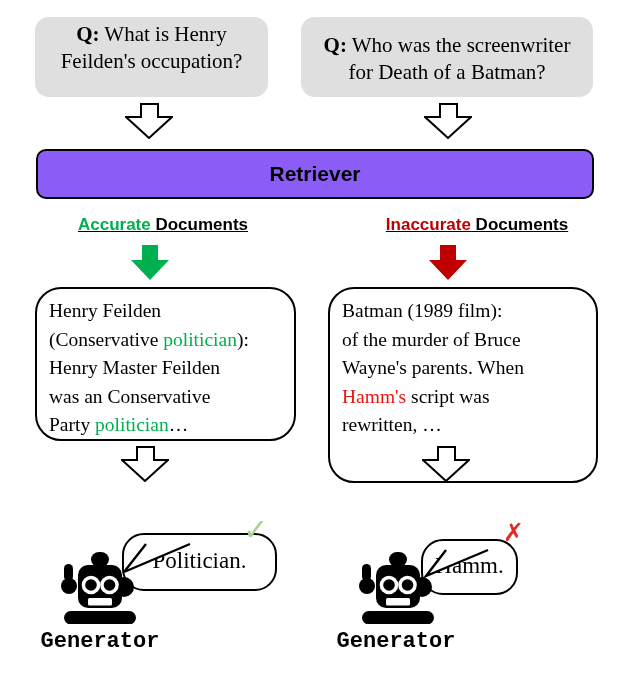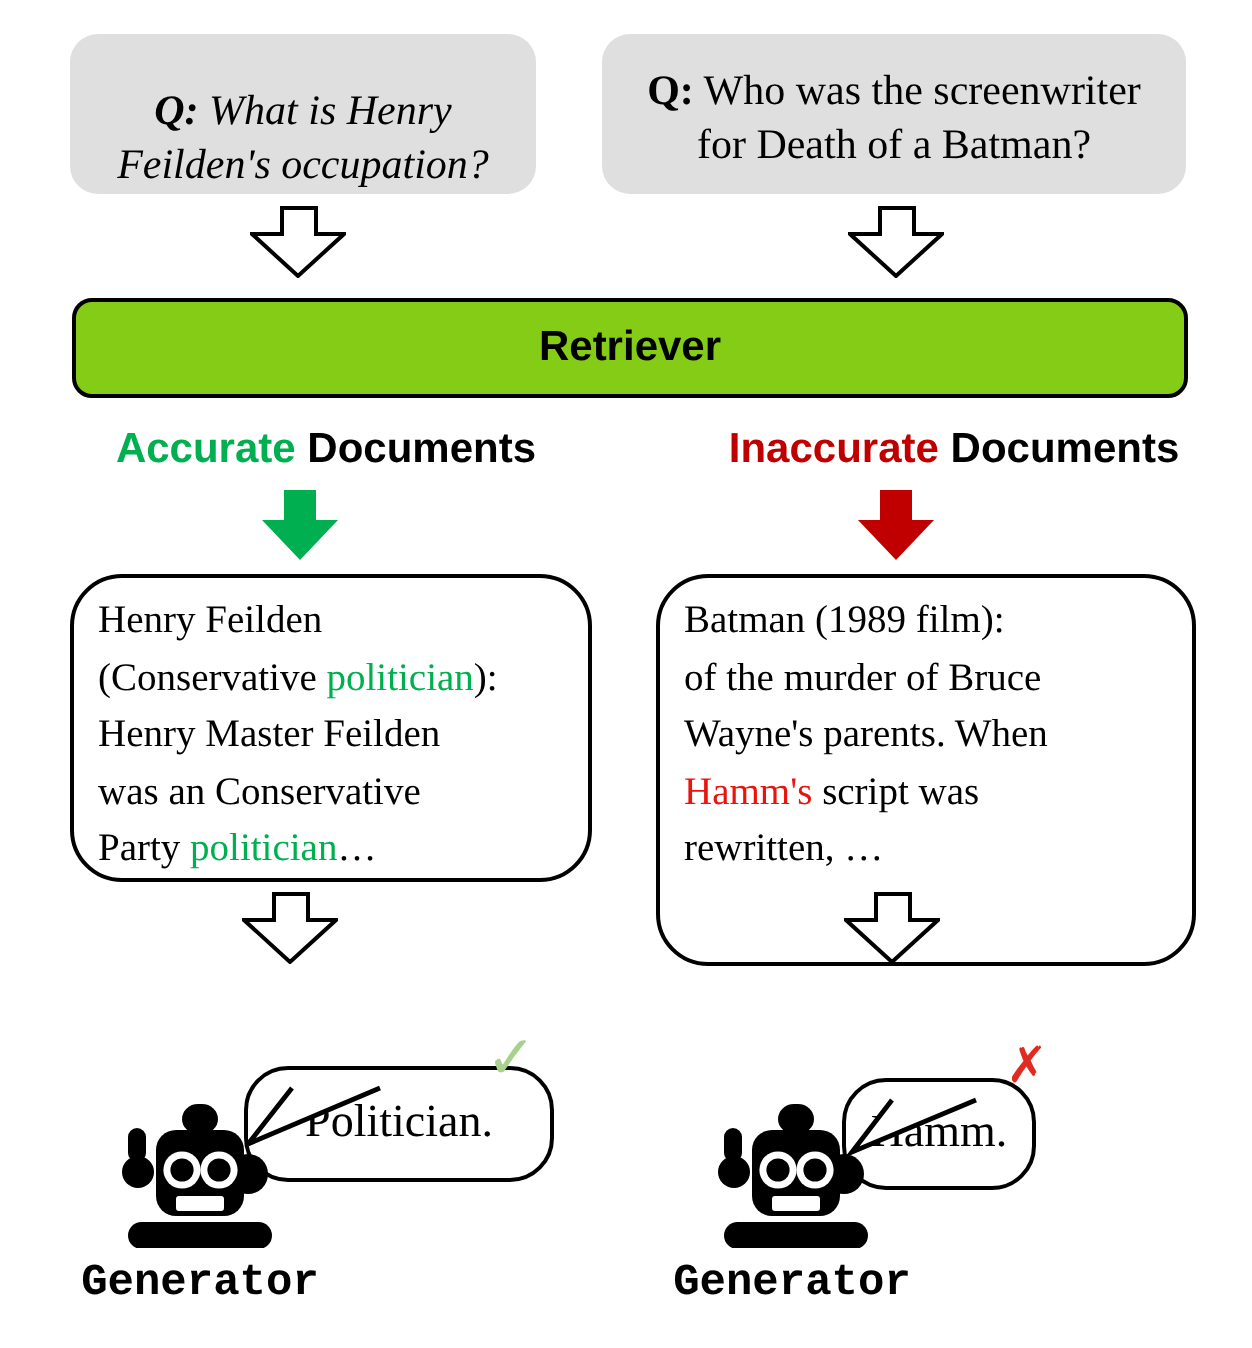--- a/index.html
+++ b/index.html
@@ -7,36 +7,36 @@
     position:relative;width:626px;height:674px;background:var(--canvas,#fff);
     font-family:"Liberation Serif",serif;color:var(--ink,#000);overflow:hidden;
   }
   .abs{position:absolute;}
   .serif{font-family:"Liberation Serif",serif;}
   .sans-b{font-family:"Liberation Sans",sans-serif;font-weight:700;}
 
   
   .qbox{background:var(--box_gray);border-radius:14px;text-align:center;
         font-size:21px;line-height:27px;white-space:pre-line;}
-  #qbox-left{left:35px;top:17px;width:233px;height:80px;padding-top:25px;box-sizing:border-box;font-style:italic;}
+  #qbox-left{left:35px;top:17px;width:233px;height:80px;padding-top:4px;box-sizing:border-box;}
   #qbox-right{left:301px;top:17px;width:292px;height:80px;padding-top:15px;box-sizing:border-box;}
 
   
   #arrow-top-left{left:125px;top:103px;}
   #arrow-top-right{left:424px;top:103px;}
   #arrow-mid-left{left:121px;top:446px;}
   #arrow-mid-right{left:422px;top:446px;}
 
   
   #retriever{left:36px;top:149px;width:558px;height:50px;box-sizing:border-box;
-    border:2.5px solid #000;border-radius:10px;background:#84cc16;
+    border:2.5px solid #000;border-radius:10px;background:#8b5cf6;
     text-align:center;font-size:21px;line-height:45px;}
 
   
-  .branch-label{top:212px;height:26px;text-align:center;font-size:21px;line-height:26px;}
+  .branch-label{top:212px;height:26px;text-align:center;font-size:17px;line-height:26px;text-decoration:underline;}
   #label-accurate{left:33px;width:260px;}
   #label-inaccurate{left:352px;width:250px;text-align:center;}
 
   
   #solid-arrow-green{left:131px;top:245px;}
   #solid-arrow-red{left:429px;top:245px;}
 
   
   .docbox{box-sizing:border-box;border:2.5px solid #000;border-radius:26px;background:#fff;
     font-size:19.5px;line-height:28.5px;white-space:pre-line;padding:8px 12px;}

